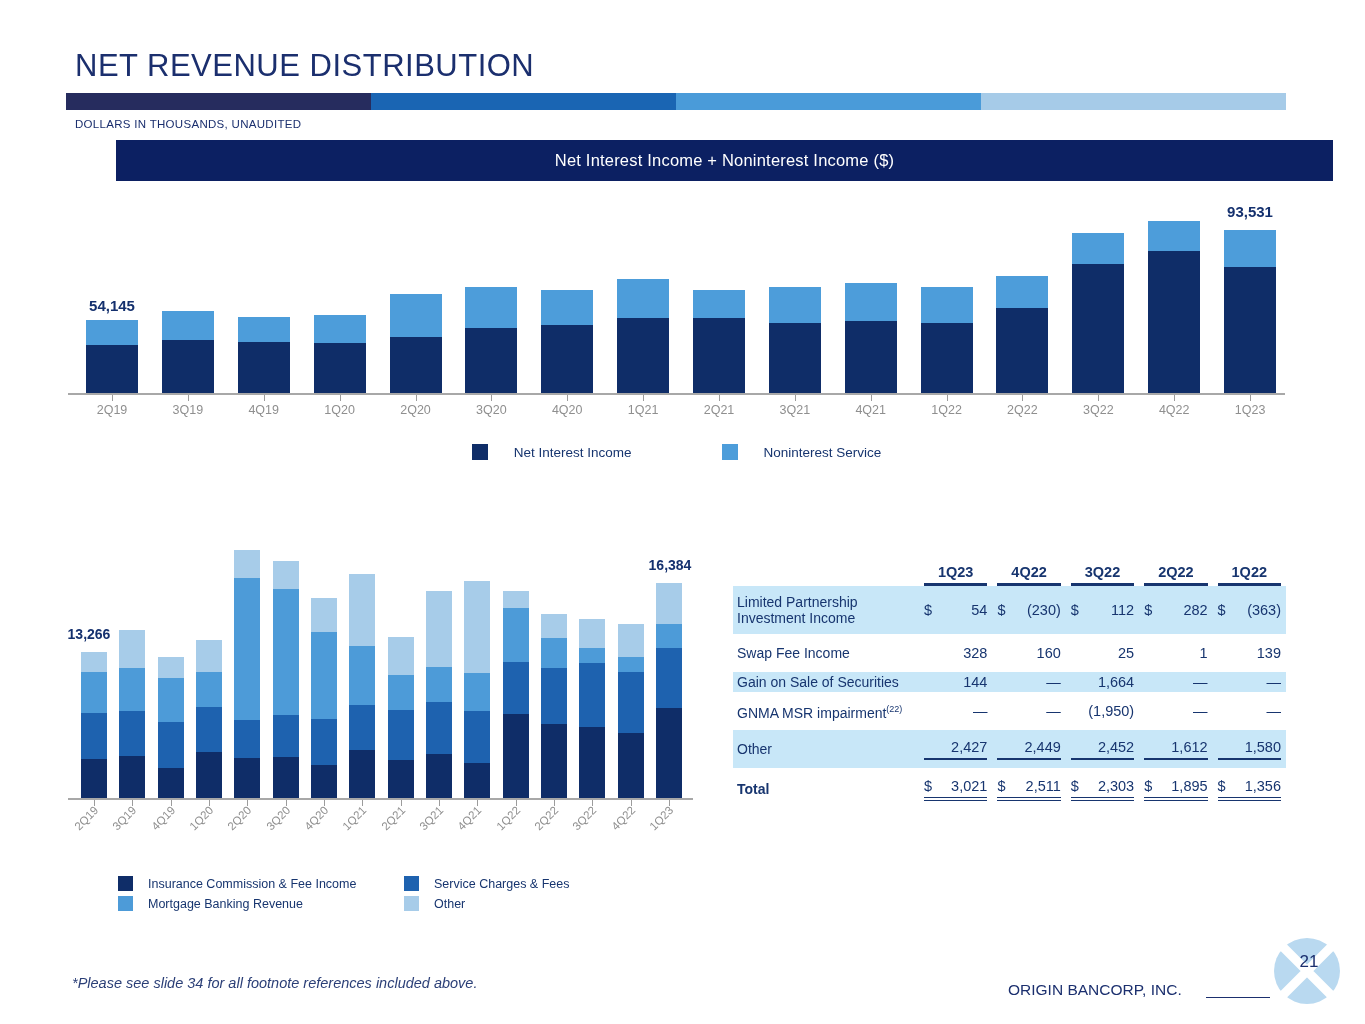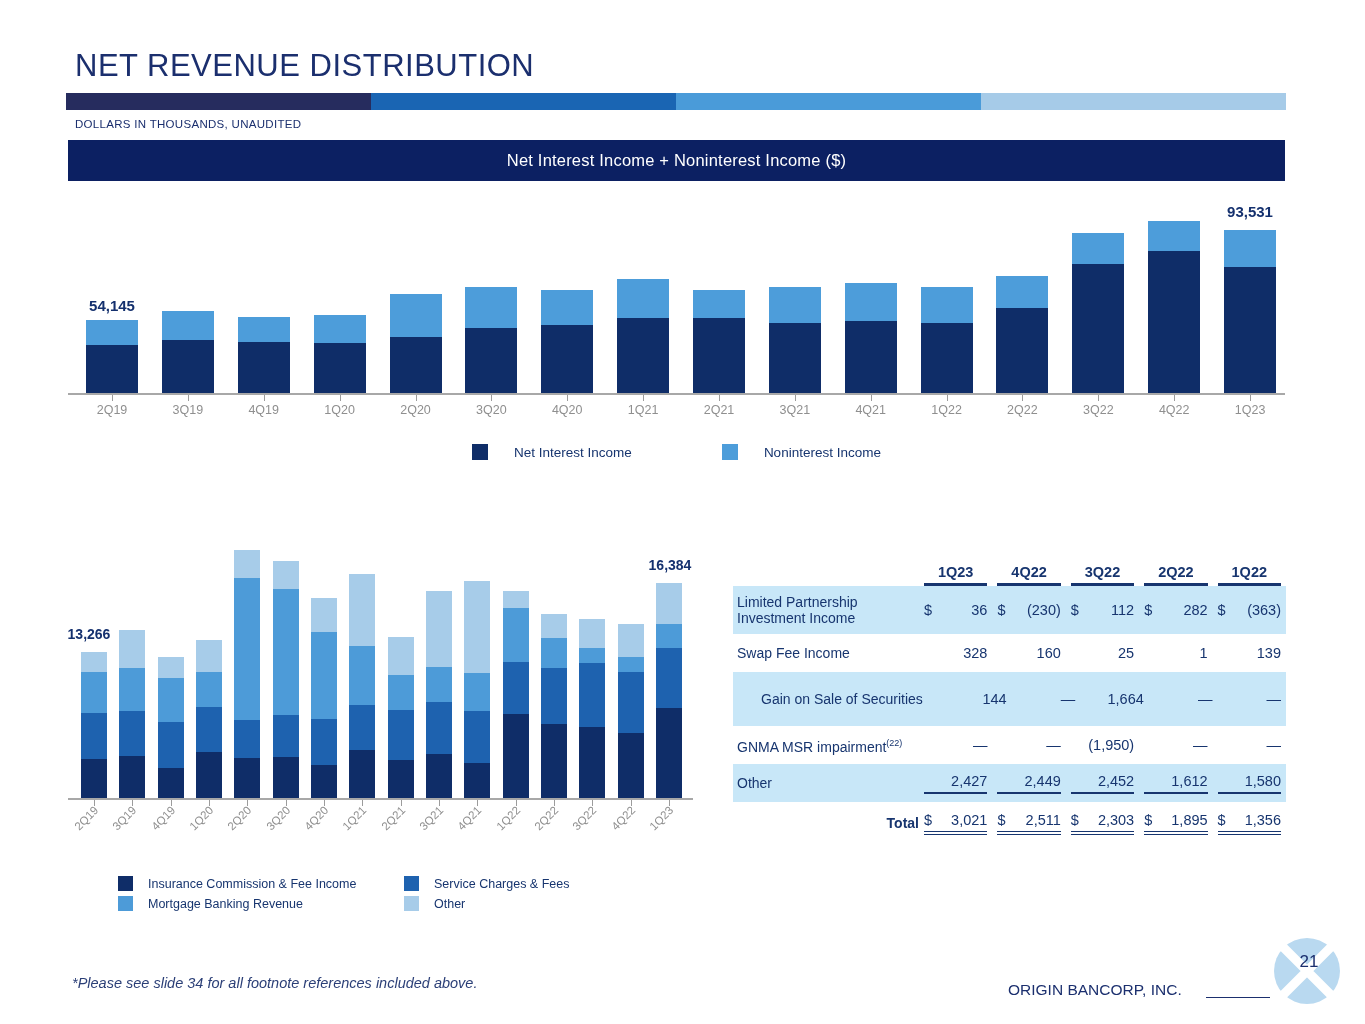--- a/index.html
+++ b/index.html
@@ -6,21 +6,21 @@
   body{width:1365px;height:1024px;overflow:hidden;font-family:"Liberation Sans",sans-serif;}
   .slide{position:relative;width:1365px;height:1024px;background:#fff;}
 
   .page-title{position:absolute;left:75px;top:48px;font-size:31px;line-height:36px;
     color:#1b2f6e;font-weight:400;letter-spacing:.5px;}
   .deco-bar{position:absolute;left:66px;top:93px;width:1220px;height:17px;display:flex;}
   .deco-bar .seg{height:100%;flex:1;}
   .subtitle{position:absolute;left:75px;top:118px;font-size:11.5px;color:#1b2f6e;letter-spacing:.3px;}
 
   .panel-header{position:absolute;background:#0c2062;color:#fff;text-align:center;
-    font-size:16.5px;font-weight:400;letter-spacing:.2px;}
+    font-size:16.5px;font-weight:400;letter-spacing:.2px;margin-left:48px;}
   .panel-header .ph-inner{line-height:40px;}
   .ph1{left:68px;top:140px;width:1217px;height:41px;}
   .ph2{left:68px;top:487px;width:610px;height:40px;}
   .ph3{left:730px;top:487px;width:556px;height:40px;}
   .panel-header sup{font-size:10px;}
 
   
   .chart{position:absolute;border-bottom:2px solid #a8a8a8;}
   #chart1{left:68px;top:181px;width:1217px;height:212px;}
   #chart2{left:68px;top:527px;width:625px;height:271px;}
@@ -194,21 +194,21 @@
       <div class="xlab1" style="left: 1152.1px;">1Q23</div>
     </div>
 
   <div id="legend1" class="legend-row">
       <div class="litem">
         <span class="lsq" style="background: rgb(15, 45, 104);"></span>
         <span class="llab">Net Interest Income</span>
       </div>
       <div class="litem">
         <span class="lsq" style="background: rgb(77, 157, 218);"></span>
-        <span class="llab">Noninterest Income</span>
+        <span class="llab">Noninterest Service</span>
       </div>
     </div>
 
 
   <div id="chart2" class="chart">
     <div class="ann ann-navy ann-sm" style="left:-6px;top:99px;width:54px;">13,266</div>
     <div class="ann ann-navy ann-sm" style="left:560px;top:30px;width:84px;">16,384</div>
   <div class="vbar" style="left: 13px; width: 26px;">
         <div class="seg" style="height: 39.2px; background: rgb(15, 45, 104);"></div>
         <div class="seg" style="height: 46.1px; background: rgb(30, 98, 175);"></div>
@@ -366,21 +366,21 @@
         <div class="th">4Q22</div>
         <div class="th">3Q22</div>
         <div class="th">2Q22</div>
         <div class="th">1Q22</div>
       </div>
       <div class="trow hl" style="height: 48px;">
         <div class="tlabel"><span>Limited Partnership Investment Income</span></div>
         <div class="tcell">
           <div class="cin">
             <span class="dollar">$</span>
-            <span class="val">36</span>
+            <span class="val">54</span>
           </div>
         </div>
         <div class="tcell">
           <div class="cin">
             <span class="dollar">$</span>
             <span class="val">(230)</span>
           </div>
         </div>
         <div class="tcell">
           <div class="cin">
@@ -427,21 +427,21 @@
             <span class="val">1</span>
           </div>
         </div>
         <div class="tcell">
           <div class="cin">
             <span class="dollar"></span>
             <span class="val">139</span>
           </div>
         </div>
       </div>
-      <div class="trow hl" style="height: 54px; padding-left: 24px;">
+      <div class="trow hl" style="height: 20px;">
         <div class="tlabel"><span>Gain on Sale of Securities</span></div>
         <div class="tcell">
           <div class="cin">
             <span class="dollar"></span>
             <span class="val">144</span>
           </div>
         </div>
         <div class="tcell">
           <div class="cin">
             <span class="dollar"></span>
@@ -526,21 +526,21 @@
             <span class="val">1,612</span>
           </div>
         </div>
         <div class="tcell">
           <div class="cin">
             <span class="dollar"></span>
             <span class="val">1,580</span>
           </div>
         </div>
       </div>
-      <div class="trow total-row" style="height: 42px; text-align: right;">
+      <div class="trow total-row" style="height: 42px;">
         <div class="tlabel"><span>Total</span></div>
         <div class="tcell">
           <div class="cin">
             <span class="dollar">$</span>
             <span class="val">3,021</span>
           </div>
         </div>
         <div class="tcell">
           <div class="cin">
             <span class="dollar">$</span>

